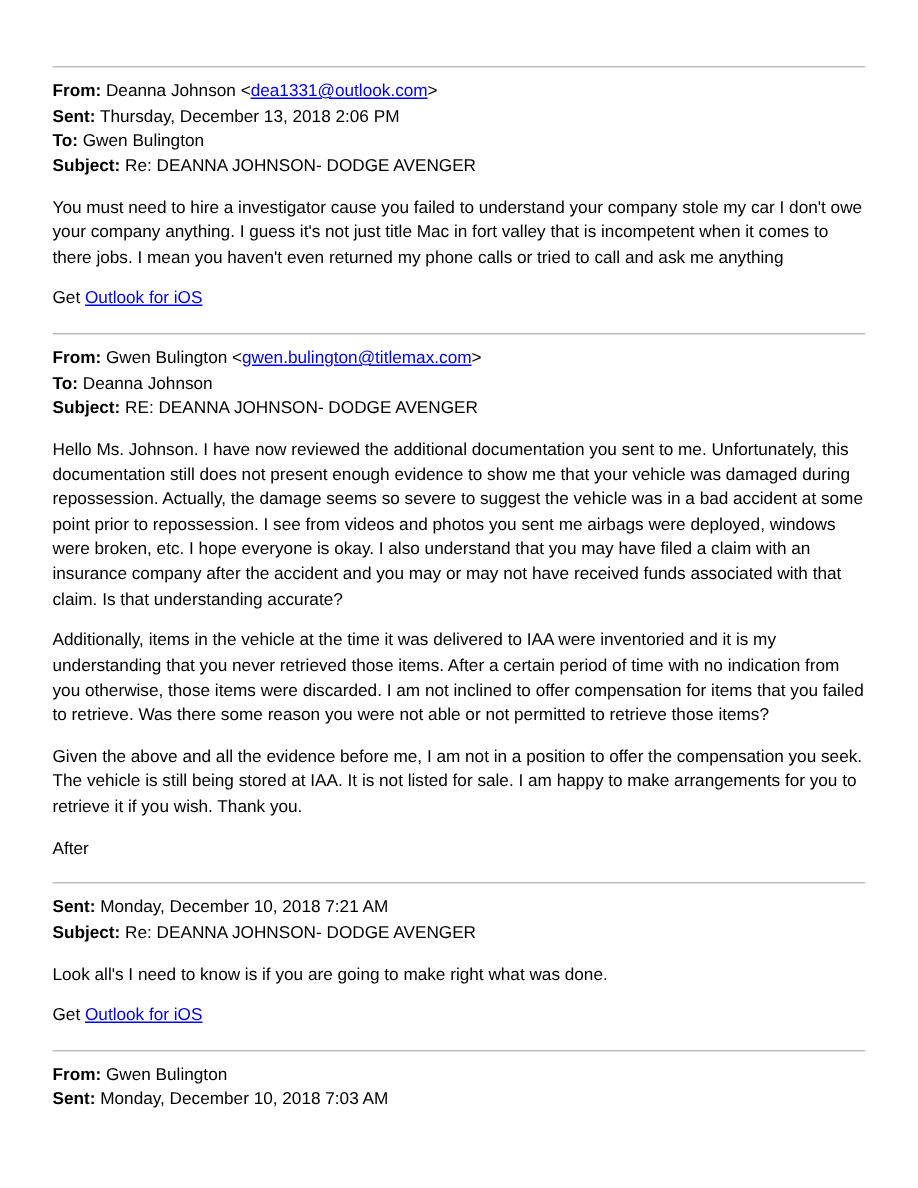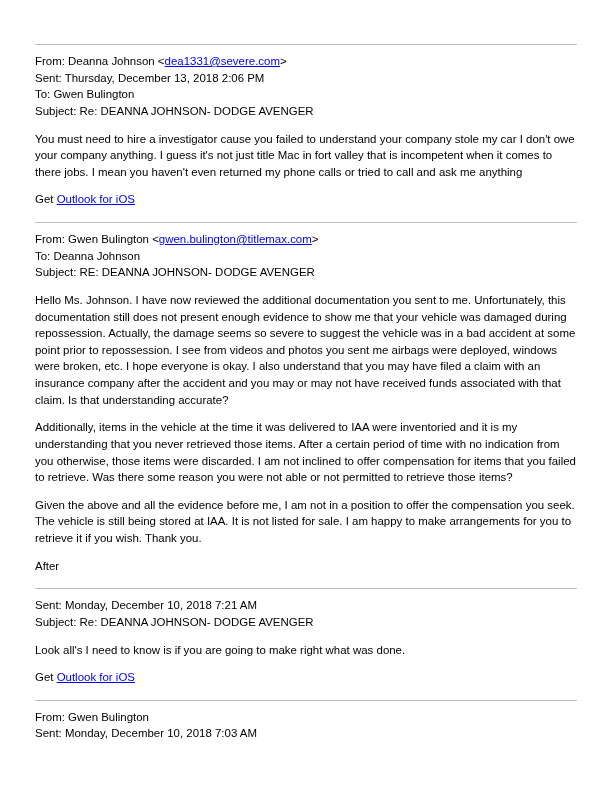--- a/index.html
+++ b/index.html
@@ -29,21 +29,21 @@
   }
   .msg {
     margin-bottom: 0;
   }
   .hdr-line {
     font-size: 8.6pt;
     line-height: 1.45;
     color: #000;
   }
   .hdr-label {
-    font-weight: normal;
+    font-weight: bold;
   }
   .link {
     color: #0000ee;
     text-decoration: underline;
   }
   .link-blue {
     color: #0563c1;
     text-decoration: underline;
   }
   p.body-text {
@@ -68,21 +68,21 @@
 </style>
 </head>
 <body>
 
 <div class="page">
 
   <hr class="hr">
 
   <div class="msg">
     <div class="hdr-line">
-      <span class="hdr-label">From:</span><span> Deanna Johnson &lt;</span><a class="link" href="#">dea1331@severe.com</a><span>&gt;</span>
+      <span class="hdr-label">From:</span><span> Deanna Johnson &lt;</span><a class="link" href="#">dea1331@outlook.com</a><span>&gt;</span>
     </div>
     <div class="hdr-line">
       <span class="hdr-label">Sent:</span><span> Thursday, December 13, 2018 2:06 PM</span>
     </div>
     <div class="hdr-line">
       <span class="hdr-label">To:</span><span> Gwen Bulington</span>
     </div>
     <div class="hdr-line">
       <span class="hdr-label">Subject:</span><span> Re: DEANNA JOHNSON- DODGE AVENGER</span>
     </div>

